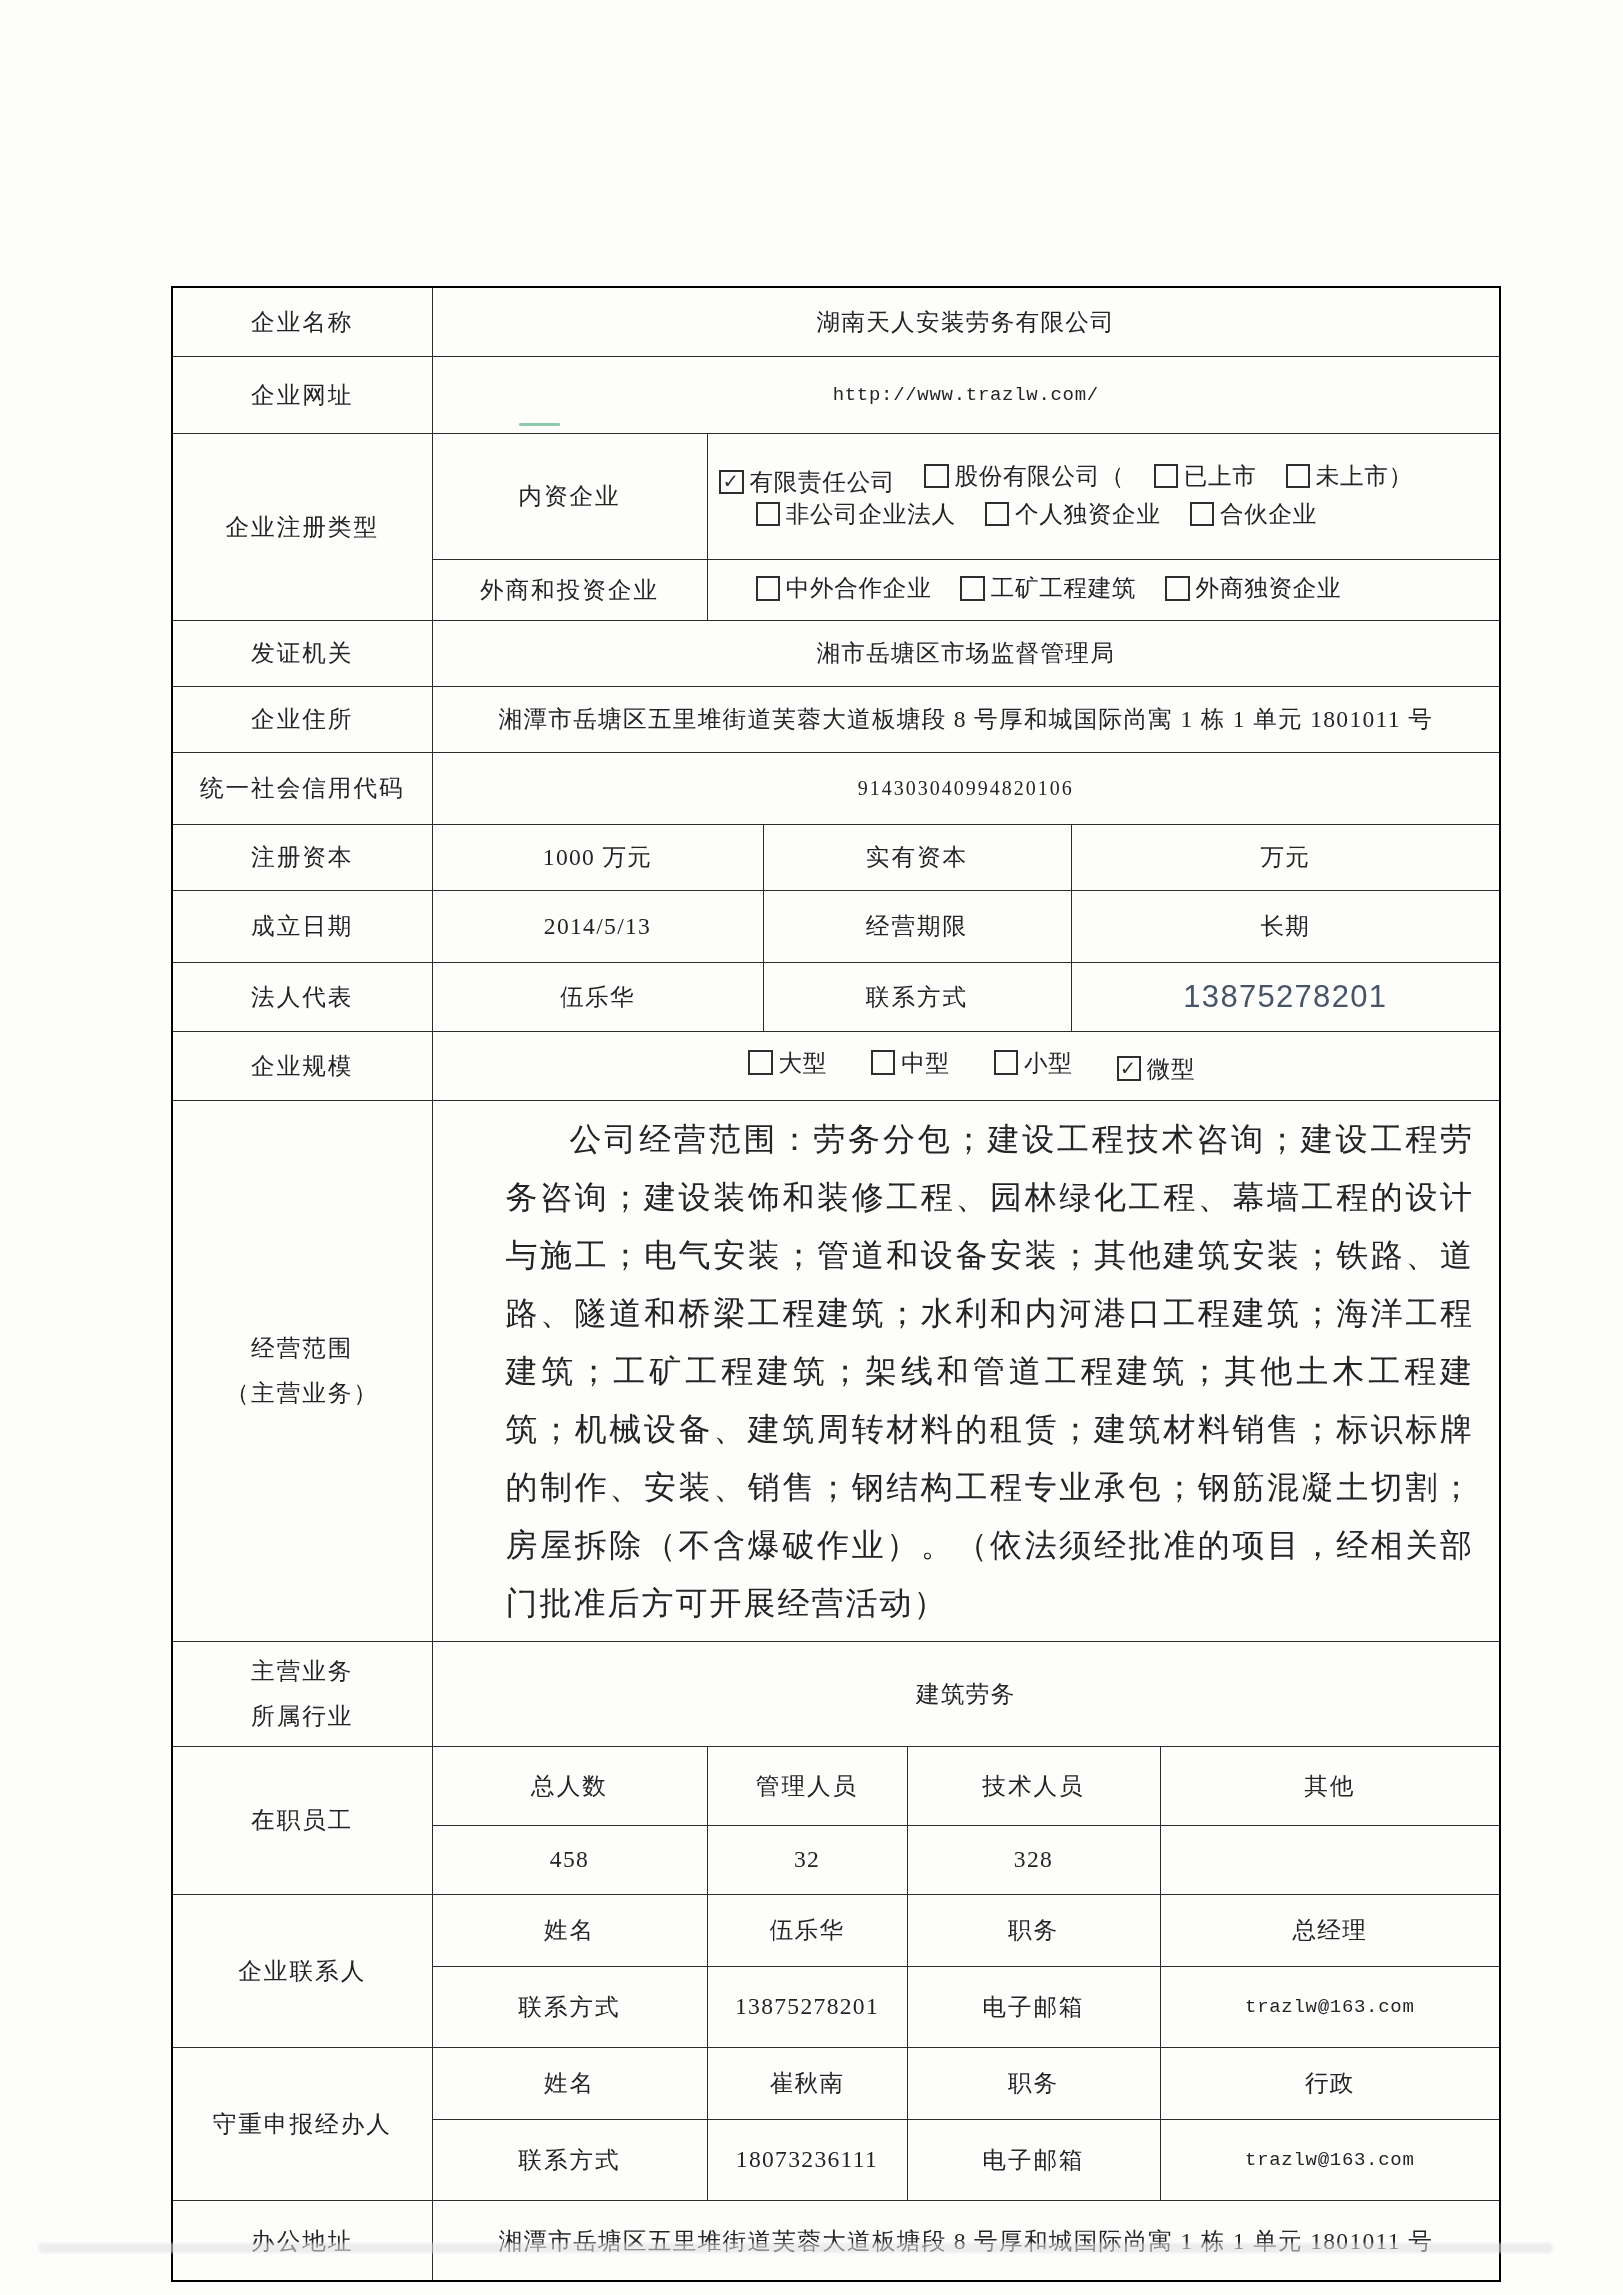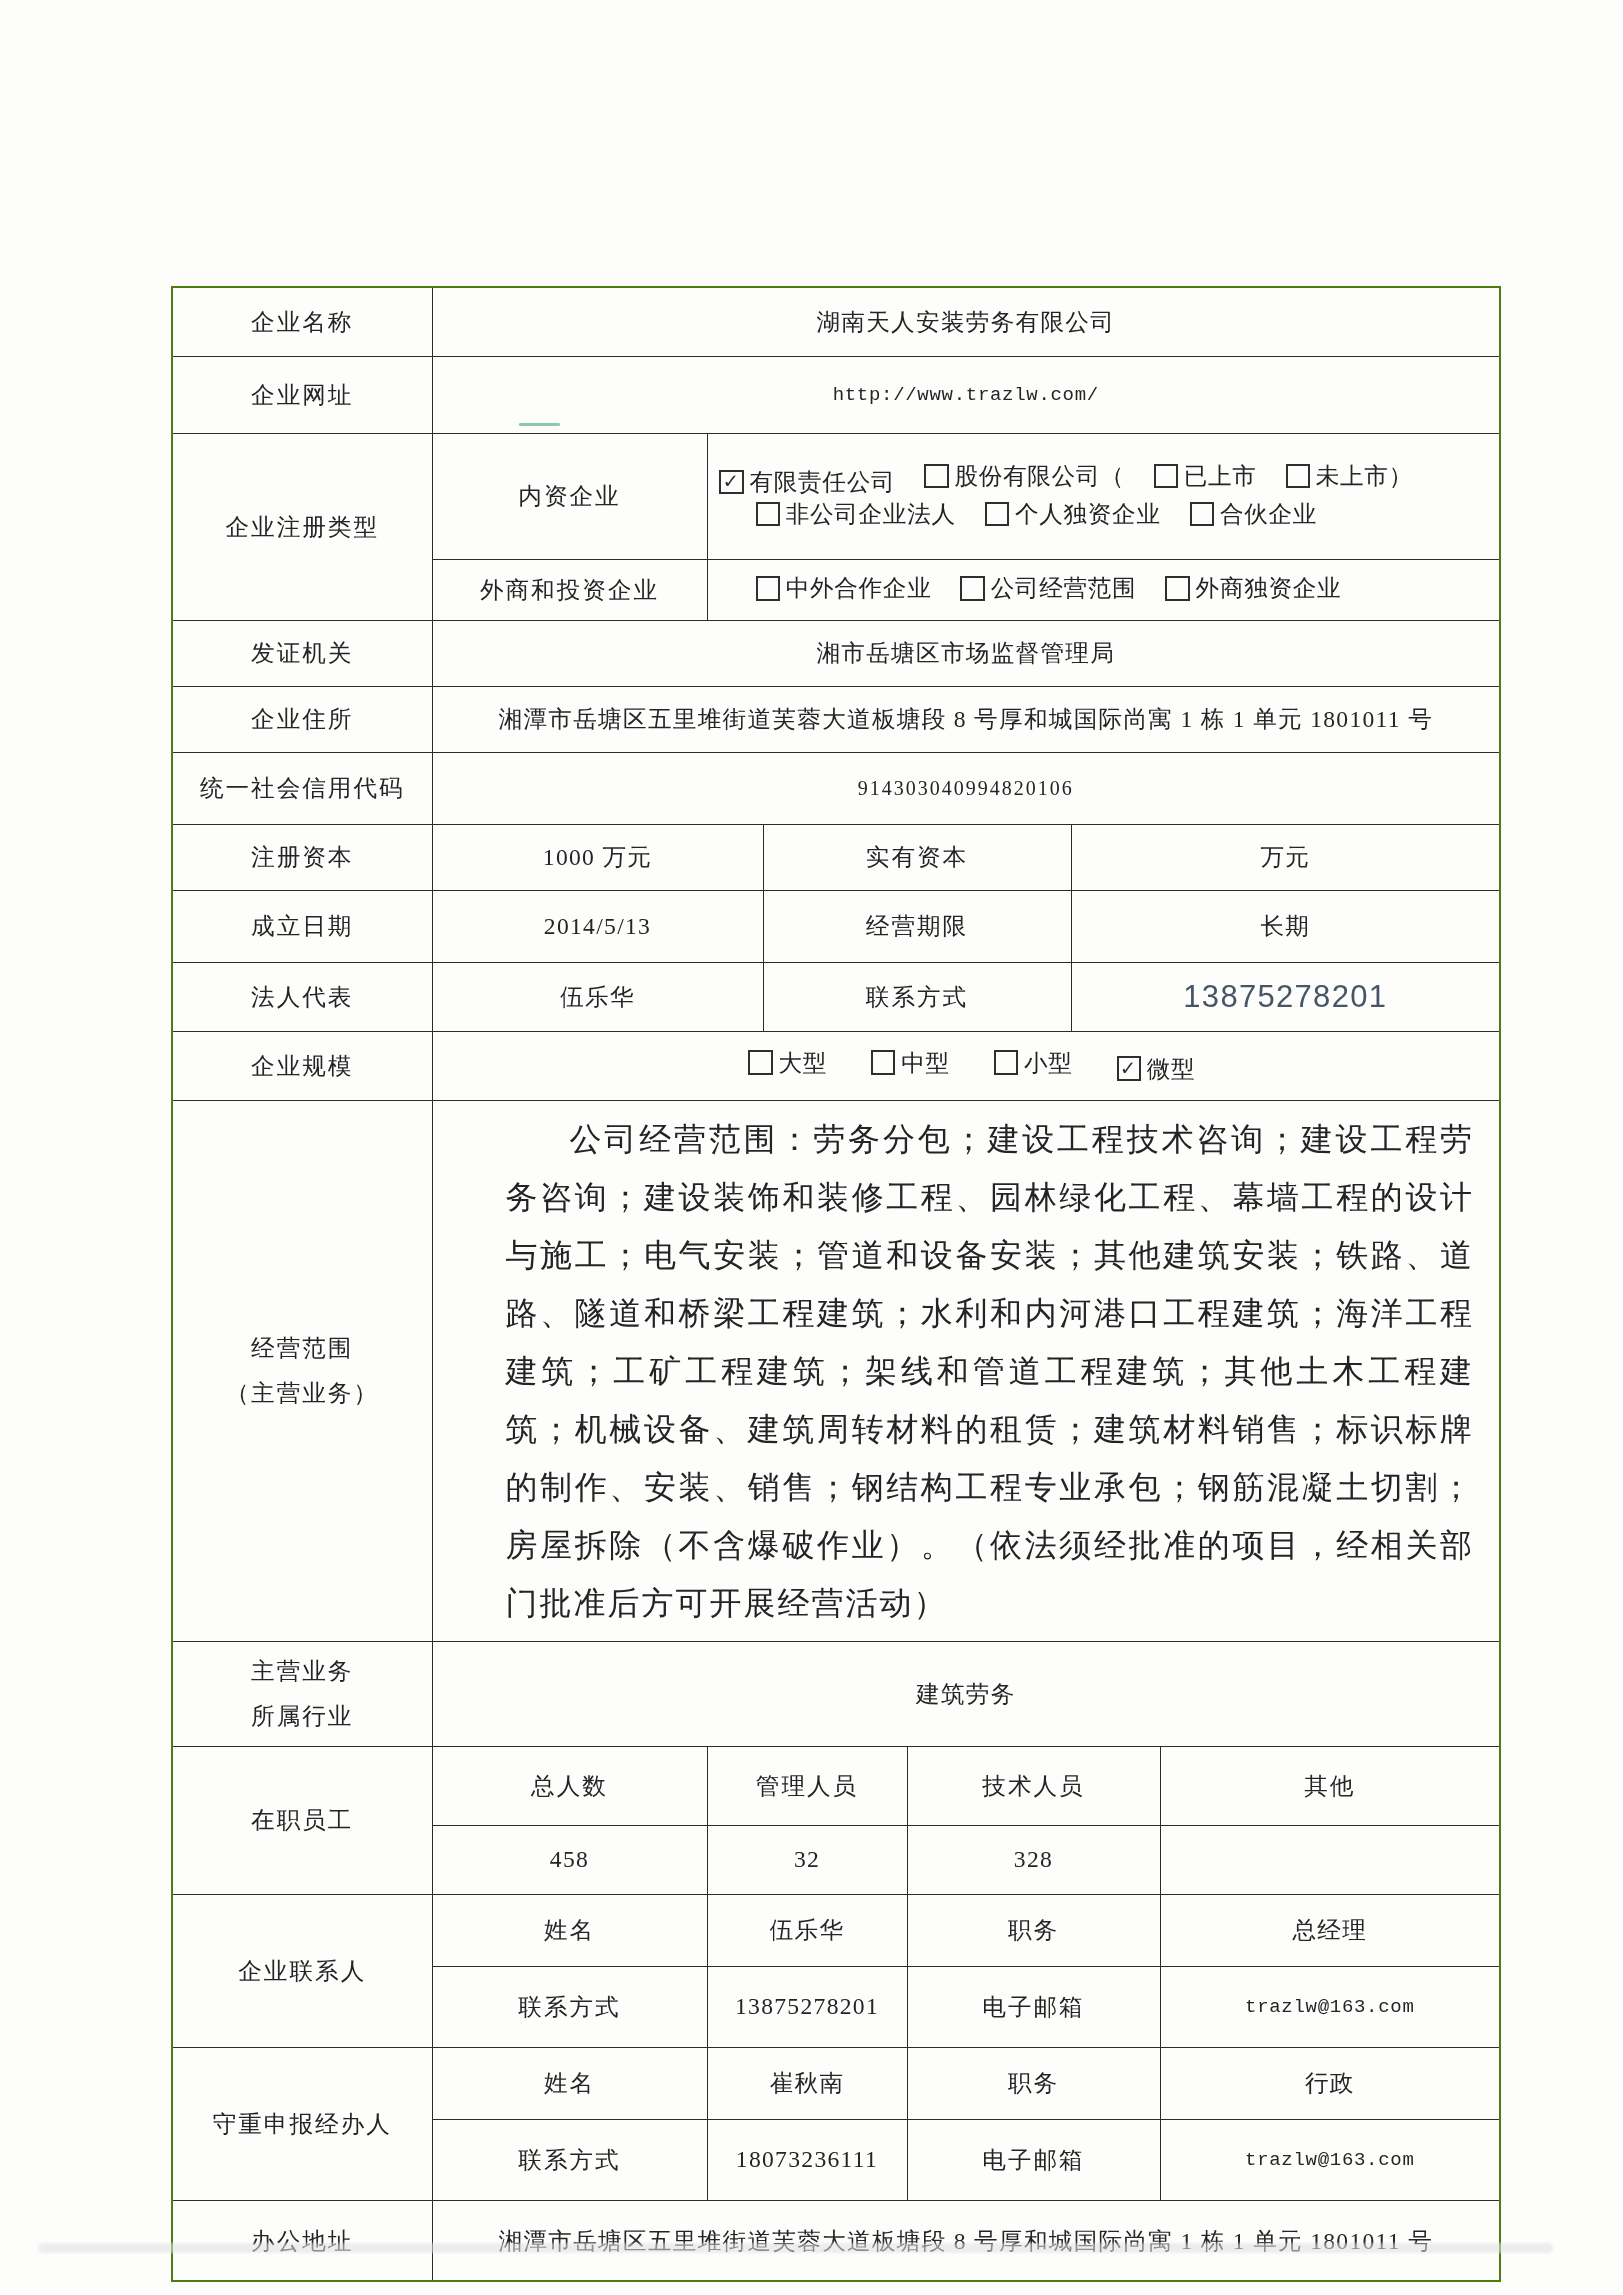--- a/index.html
+++ b/index.html
@@ -15,21 +15,21 @@
     position:absolute;top:207px;left:0;right:0;
     text-align:center;
     font-family:"Liberation Sans","DejaVu Sans",sans-serif;
     font-weight:700;font-size:37px;letter-spacing:2.6px;
     color:#353b44;
   }
   table.form{
     position:absolute;left:171px;top:286px;
     width:1329px;
     border-collapse:collapse;table-layout:fixed;
-    border:2px solid #4d7c0f;
+    border:2px solid #000000;
   }
   td{
     border:1.3px solid #2b2b2b;
     padding:0 7.9px;
     vertical-align:middle;
     text-align:center;
     font-size:23.6px;
     letter-spacing:1.3px;
     color:#242424;
     overflow:hidden;
@@ -140,21 +140,21 @@
       </tr>
 
       <tr class="rh-d">
         <td class="lab">外商和投资企业</td>
         <td colspan="5" class="cbcell">
           <div class="cbline indent"><span class="cbi">
                 <span class="cbox"></span>
                 <span class="cbl">中外合作企业</span>
               </span><span class="cbi">
                 <span class="cbox"></span>
-                <span class="cbl">公司经营范围</span>
+                <span class="cbl">工矿工程建筑</span>
               </span><span class="cbi">
                 <span class="cbox"></span>
                 <span class="cbl">外商独资企业</span>
               </span></div>
         </td>
       </tr>
 
       <tr class="rh-e">
         <td class="lab">发证机关</td>
         <td colspan="6">湘市岳塘区市场监督管理局</td>

